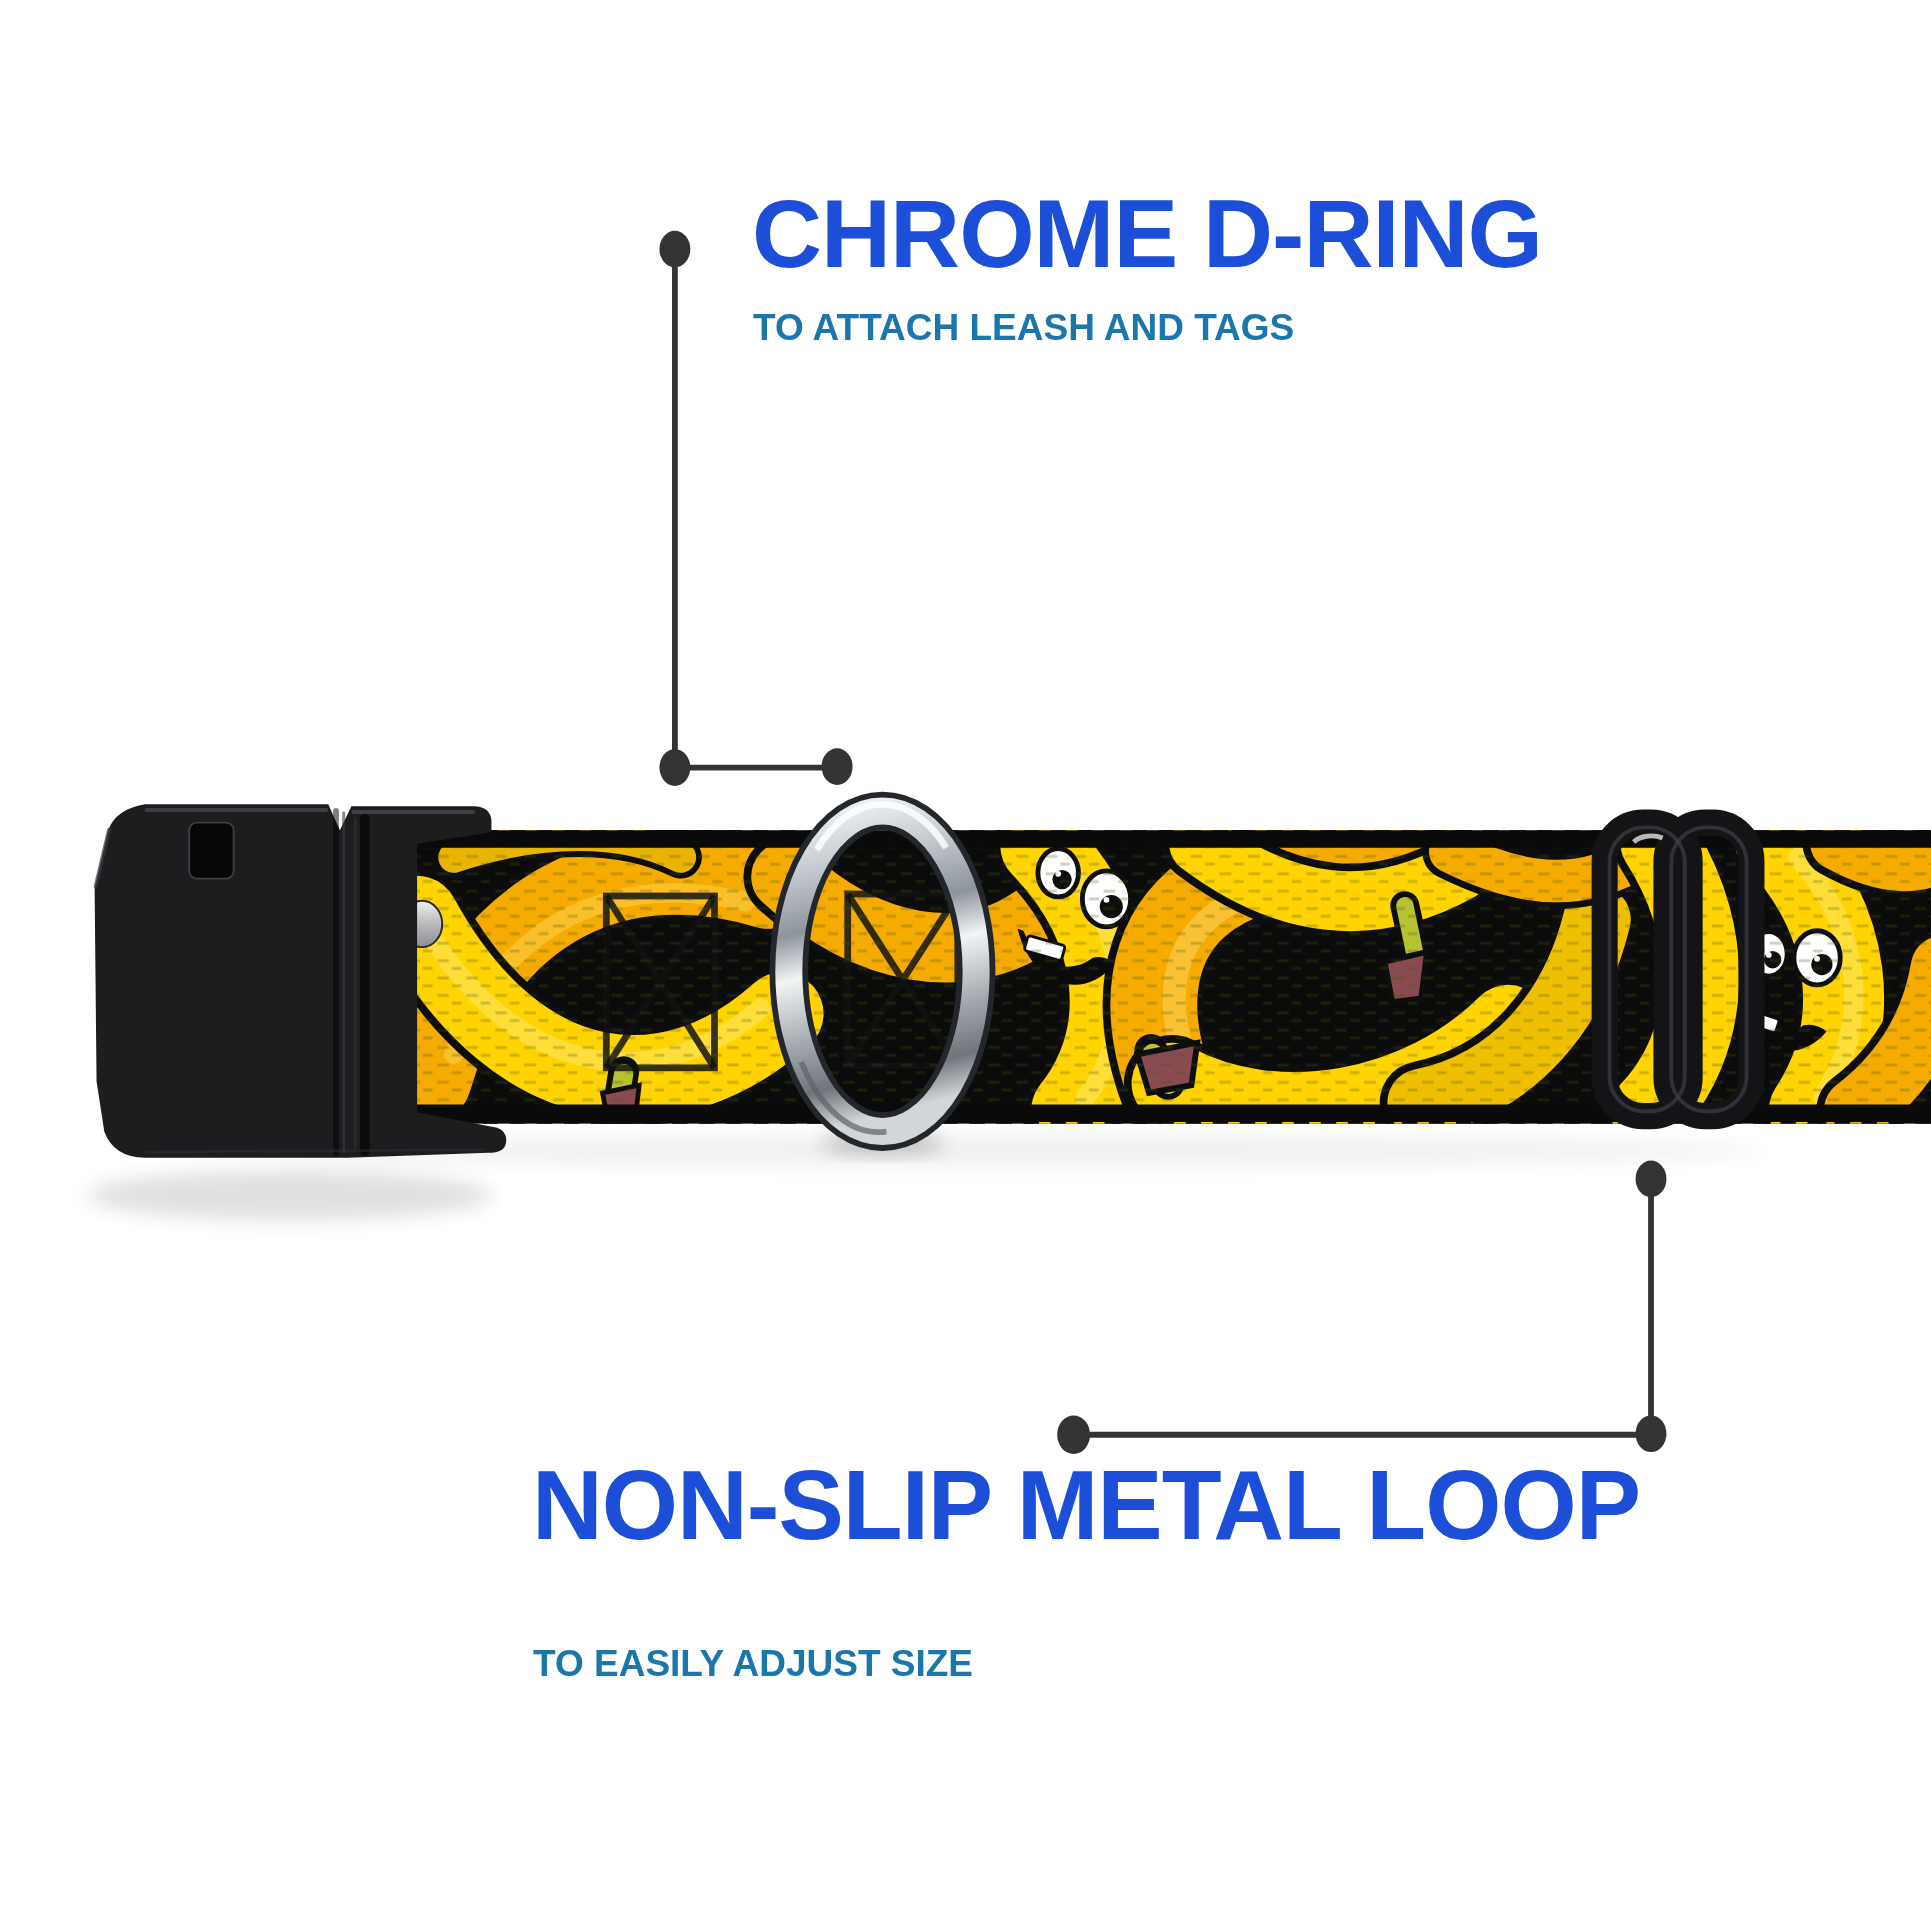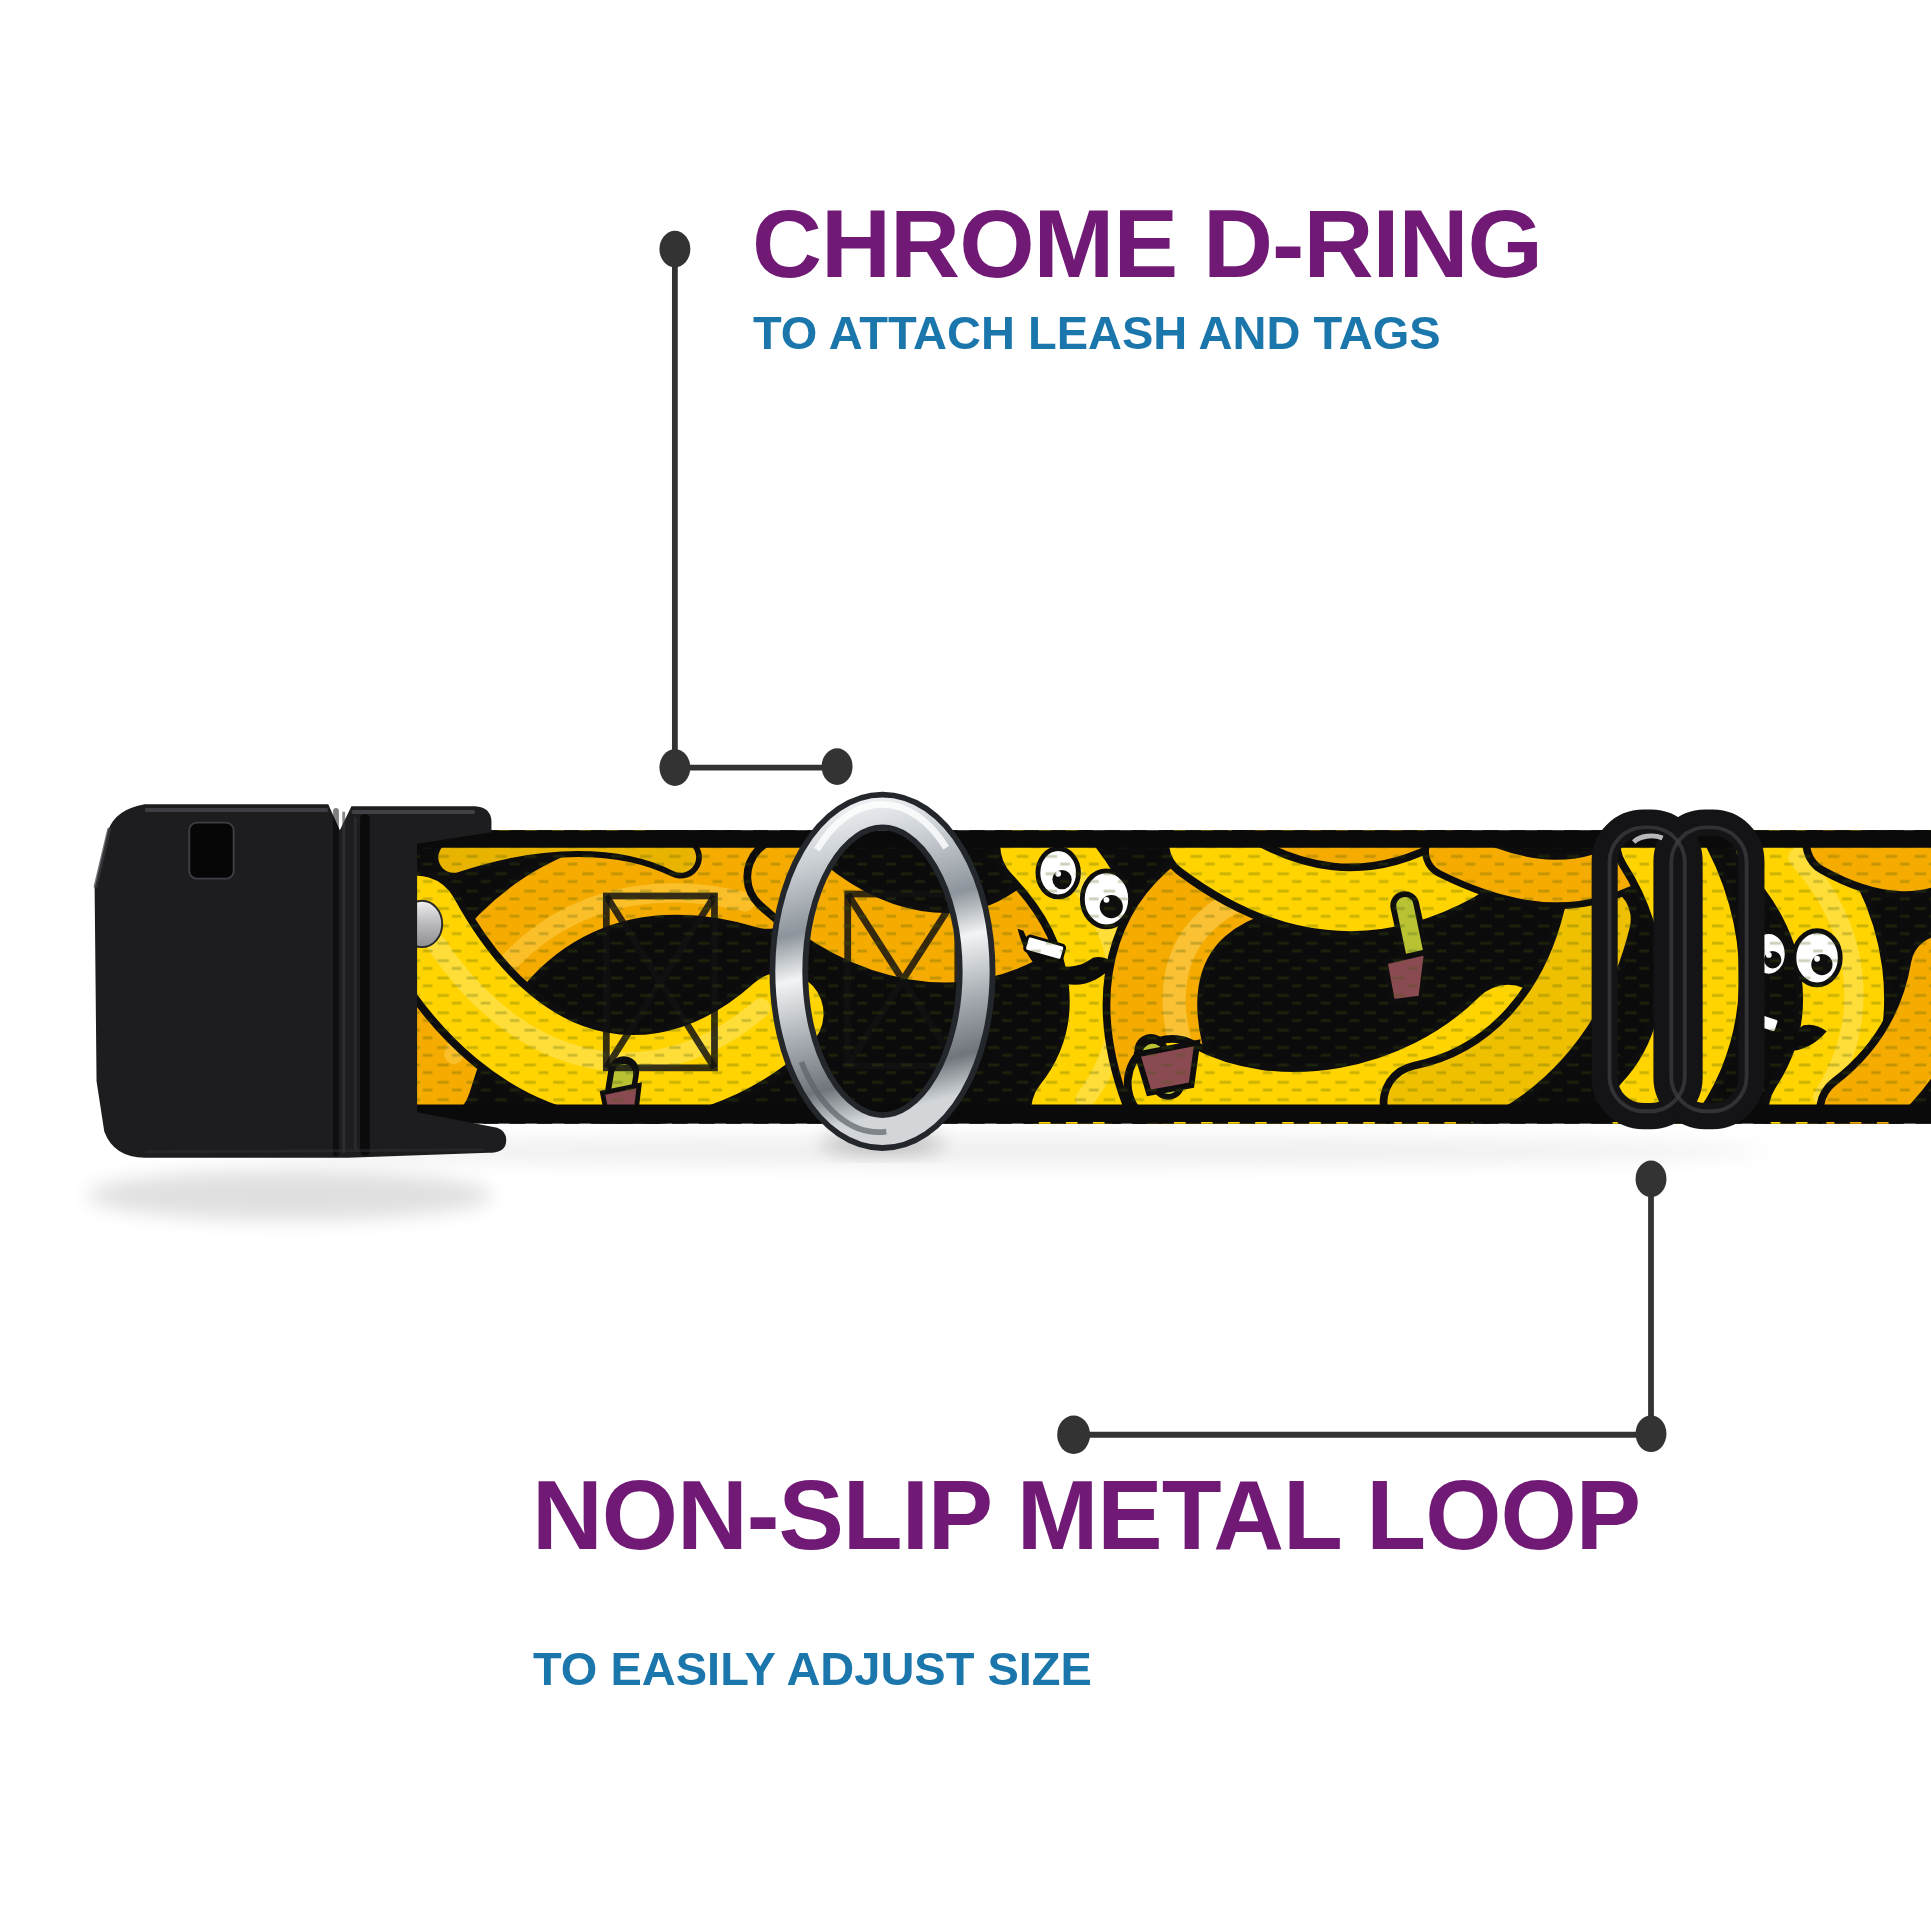--- a/index.html
+++ b/index.html
@@ -1,21 +1,21 @@
 <!DOCTYPE html>
 <html><head>
 <meta charset="utf-8">
 <style>
   html,body{margin:0;padding:0;background:#ffffff;}
   .stage{position:relative;width:1931px;height:1931px;background:#ffffff;overflow:hidden;
          font-family:"Liberation Sans",sans-serif;}
   .art{position:absolute;left:0;top:0;width:1931px;height:1931px;}
   .callout-text{position:absolute;line-height:1;font-weight:bold;white-space:nowrap;}
-  .h-big{font-size:97px;color:#701a75;letter-spacing:-1px;margin-top:10px;}
-  .h-sub{font-size:47px;color:#1b76ac;letter-spacing:0px;}
+  .h-big{font-size:97px;color:#1d4ed8;letter-spacing:-1px;}
+  .h-sub{font-size:37px;color:#1b76ac;letter-spacing:0px;}
   #top-title{left:752px;top:185px;}
   #top-sub{left:753px;top:309px;}
   #bottom-title{left:532px;top:1456px;font-size:98px;}
   #bottom-sub{left:533px;top:1645px;}
 </style>
 </head>
 <body>
 
 <div class="stage">
 

